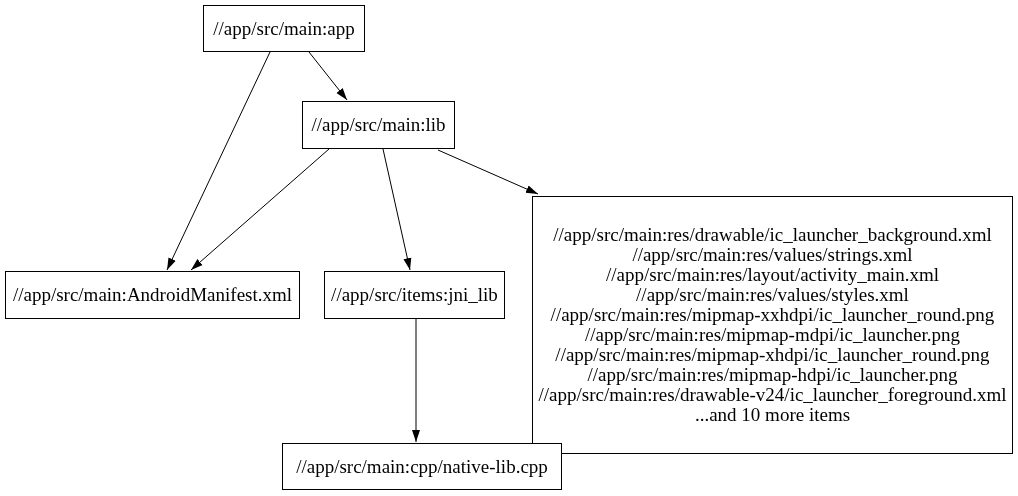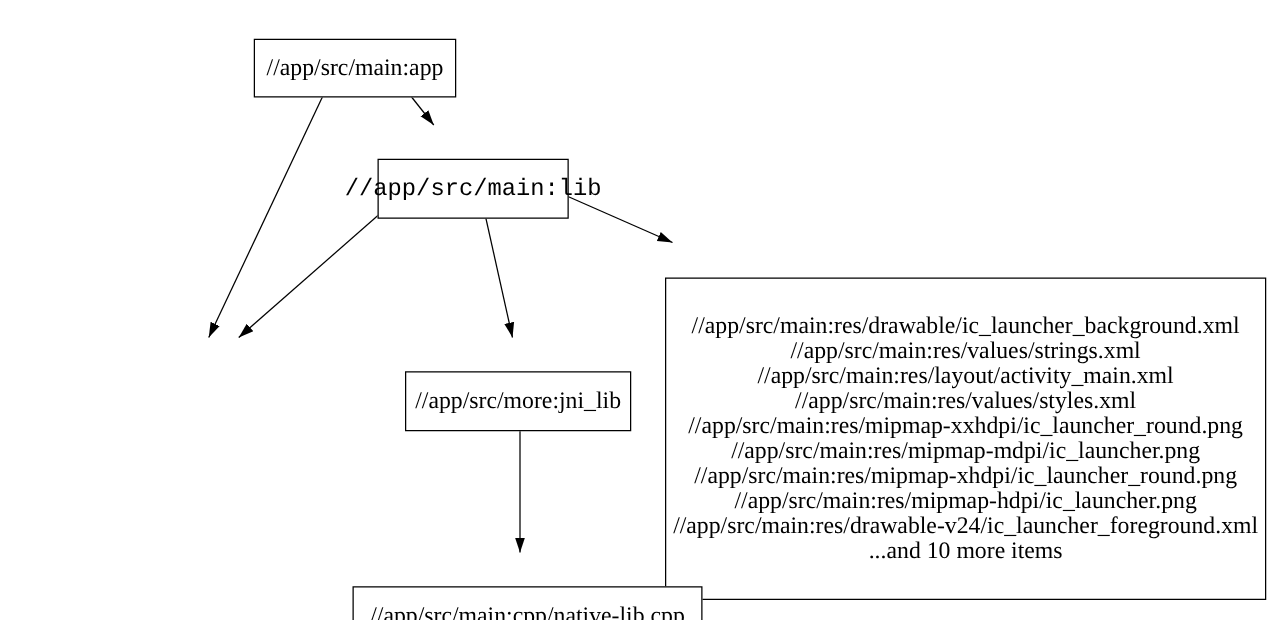--- a/index.html
+++ b/index.html
@@ -24,32 +24,31 @@
   }
   .node {
     position: absolute;
     box-sizing: border-box;
     border: 1px solid #000000;
     background: #ffffff;
     display: flex;
     align-items: center;
     justify-content: center;
     text-align: center;
-    margin-top: 26px;
   }
   .node-label {
     color: #000000;
     font-size: 19px;
     line-height: 20px;
     white-space: pre-line;
     text-align: center;
   }
   
   #n-app      { left: 203px; top: 5px;   width: 162px; height: 47px; }
-  #n-lib      { left: 302px; top: 101px; width: 153px; height: 48px; font-family: Liberation Mono, monospace; }
+  #n-lib      { left: 302px; top: 101px; width: 153px; height: 48px; }
   #n-manifest { left: 5px;   top: 271px; width: 295px; height: 48px; }
   #n-jni      { left: 324px; top: 271px; width: 181px; height: 48px; }
   #n-res      { left: 532px; top: 196px; width: 481px; height: 258px; }
   #n-native   { left: 282px; top: 443px; width: 280px; height: 47px; }
 </style>
 </head>
 <body>
 
 <div id="canvas">
 
@@ -68,23 +67,26 @@
   </svg>
 
   <div id="n-app" class="node">
     <span class="node-label">//app/src/main:app</span>
   </div>
 
   <div id="n-lib" class="node">
     <span class="node-label">//app/src/main:lib</span>
   </div>
 
+  <div id="n-manifest" class="node">
+    <span class="node-label">//app/src/main:AndroidManifest.xml</span>
+  </div>
 
   <div id="n-jni" class="node">
-    <span class="node-label">//app/src/more:jni_lib</span>
+    <span class="node-label">//app/src/items:jni_lib</span>
   </div>
 
   <div id="n-res" class="node">
     <span class="node-label">//app/src/main:res/drawable/ic_launcher_background.xml
 //app/src/main:res/values/strings.xml
 //app/src/main:res/layout/activity_main.xml
 //app/src/main:res/values/styles.xml
 //app/src/main:res/mipmap-xxhdpi/ic_launcher_round.png
 //app/src/main:res/mipmap-mdpi/ic_launcher.png
 //app/src/main:res/mipmap-xhdpi/ic_launcher_round.png

